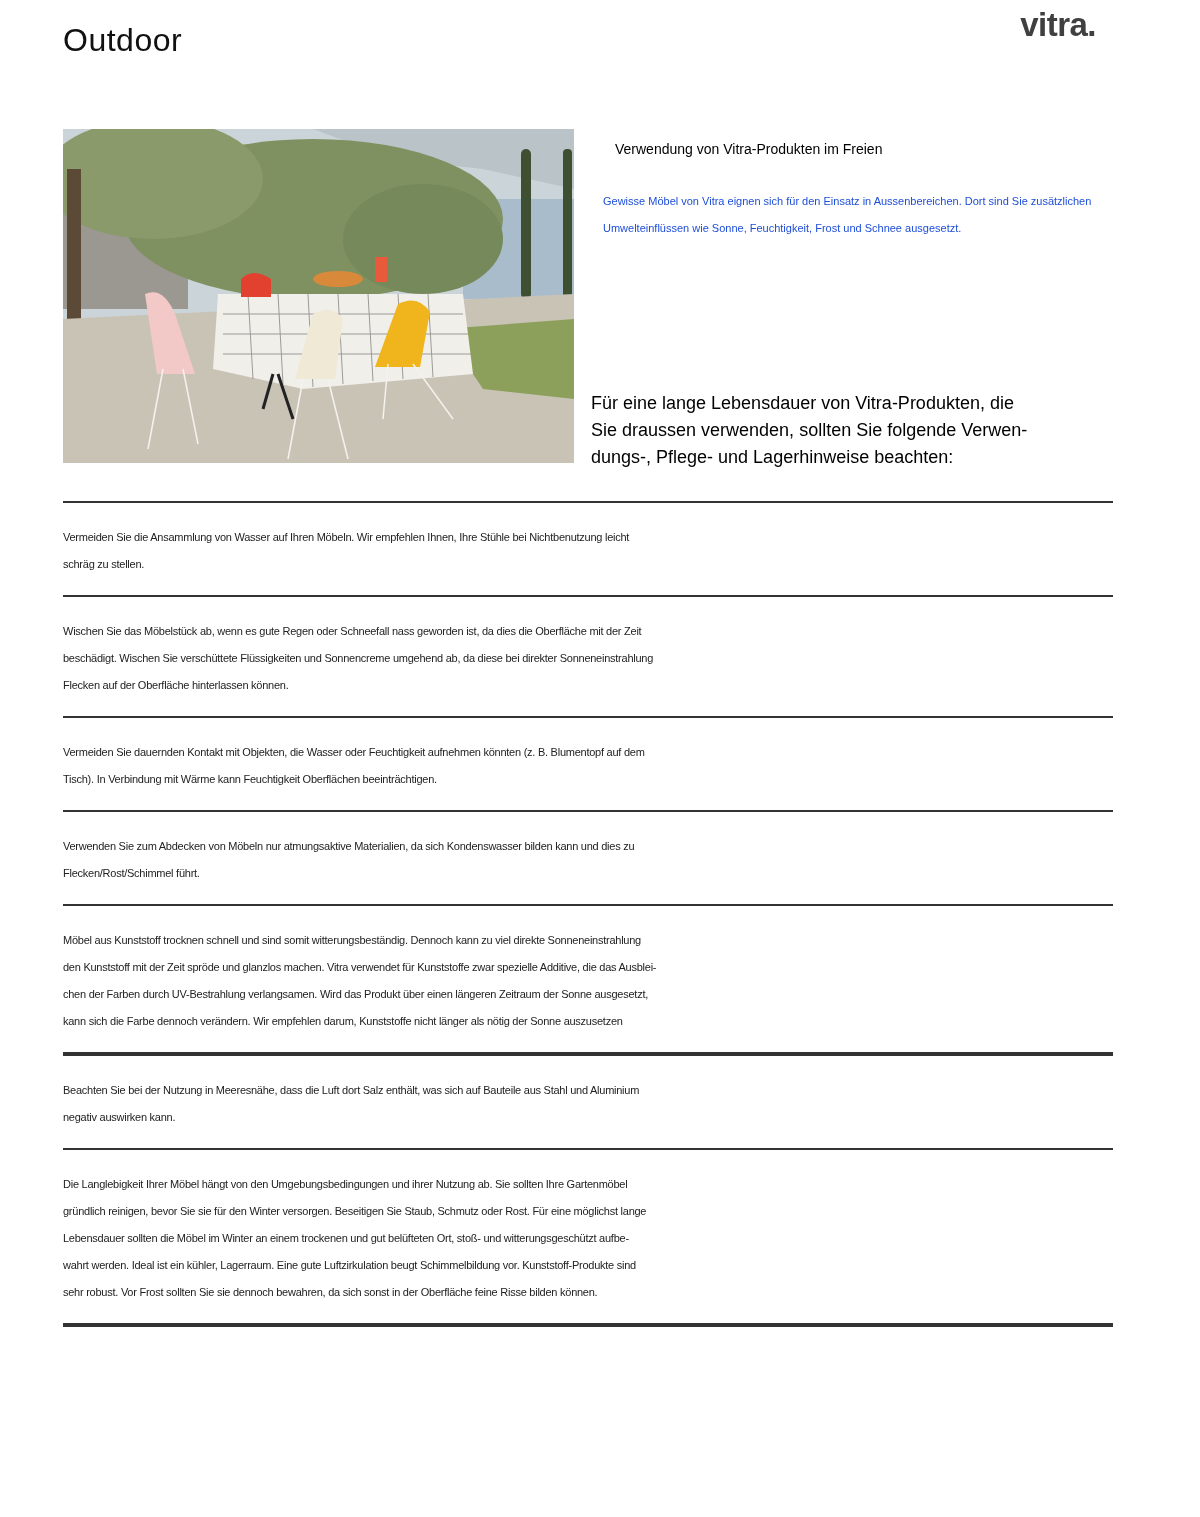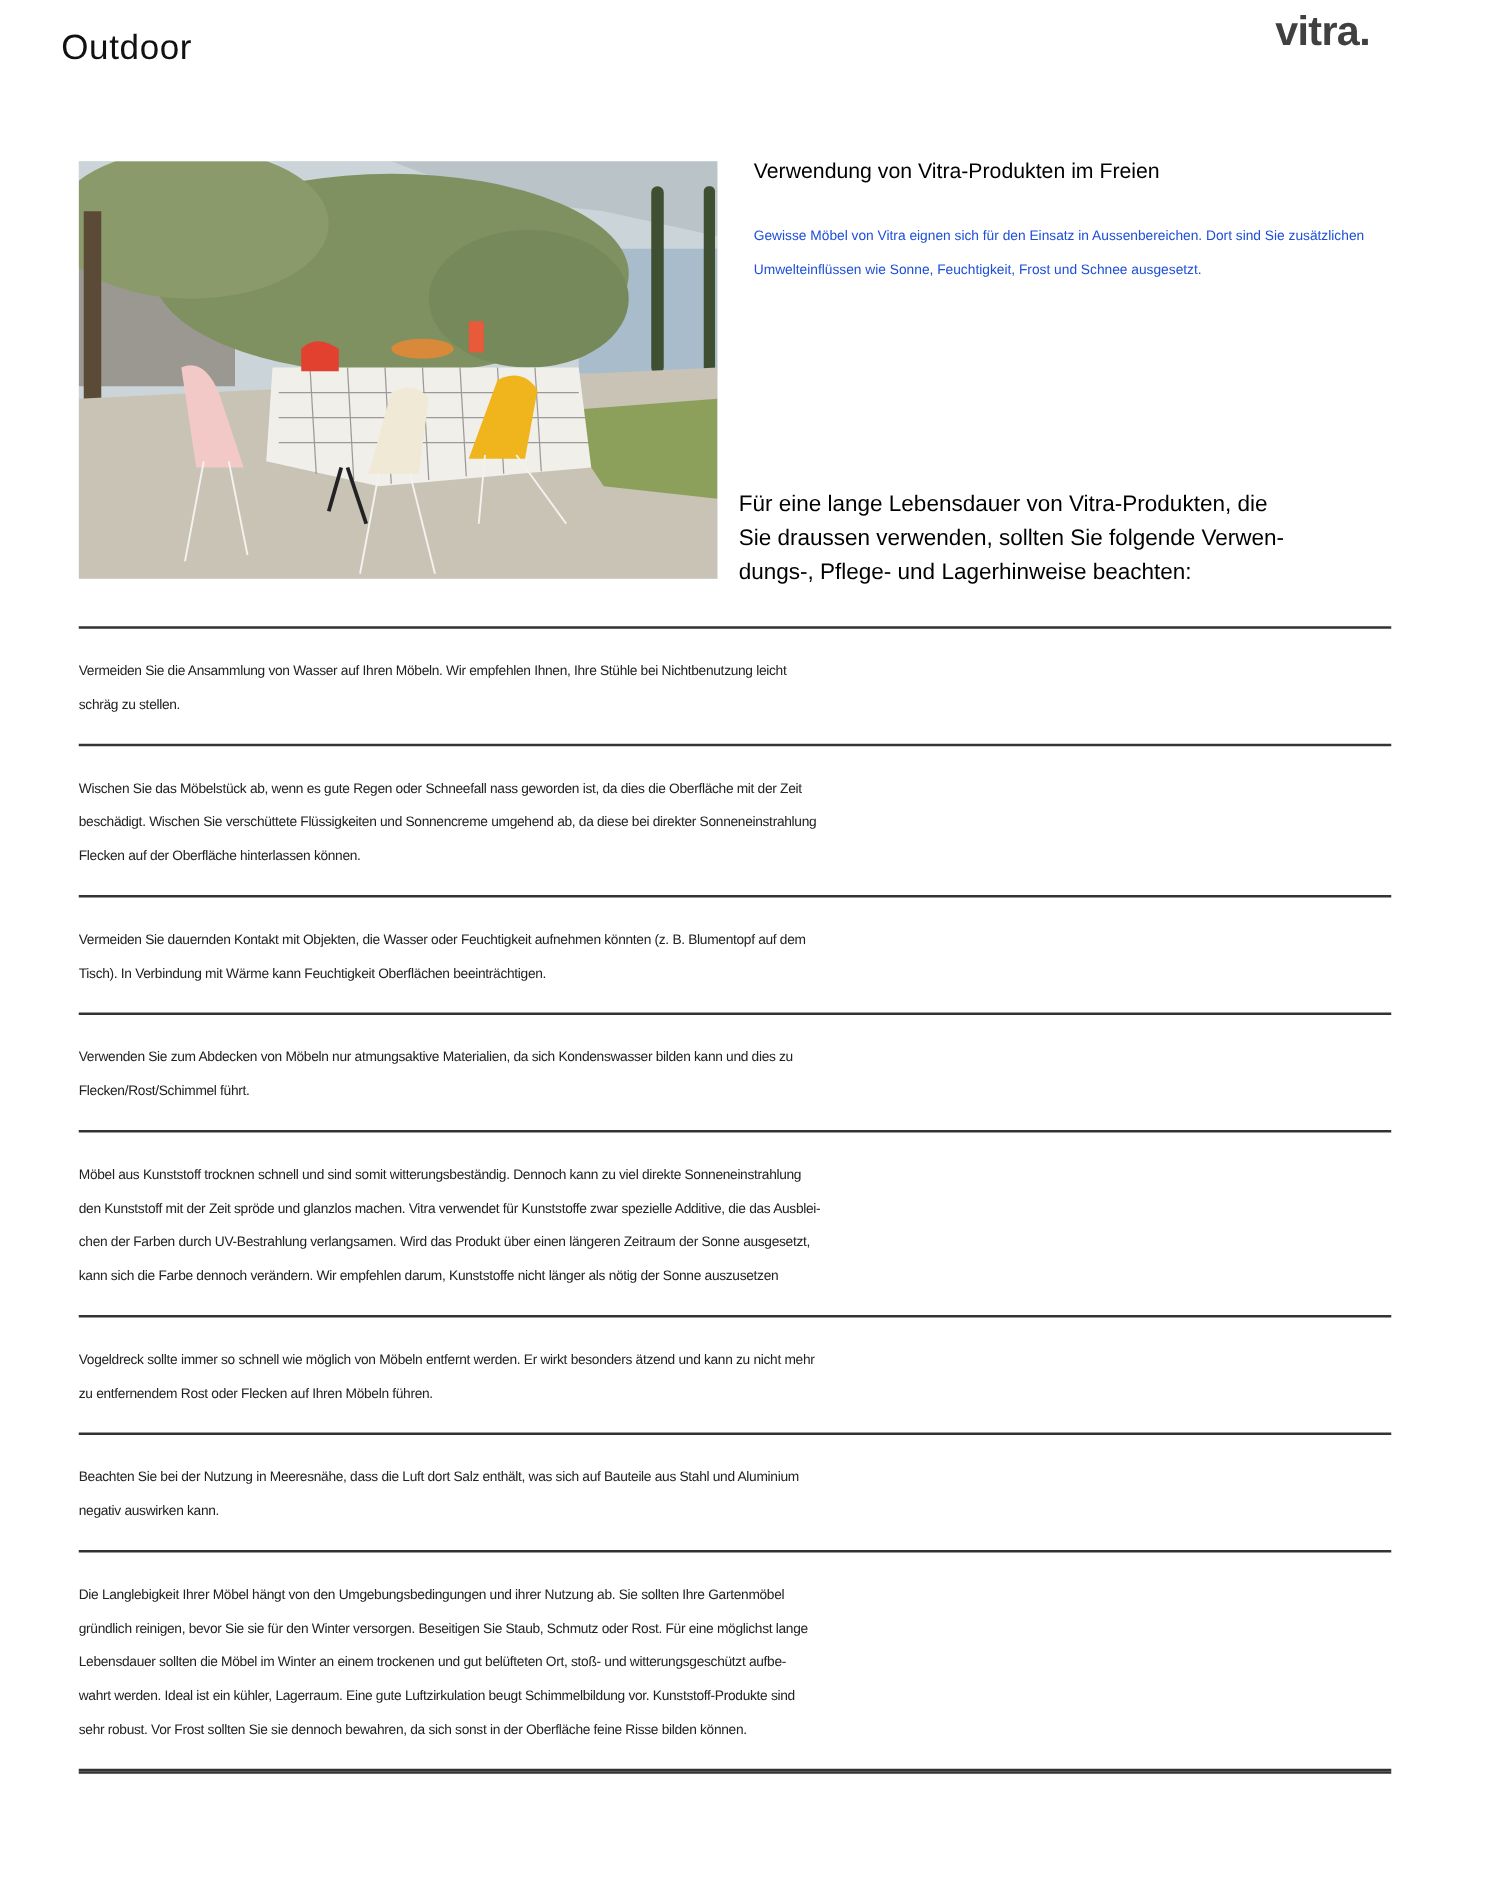--- a/index.html
+++ b/index.html
@@ -2,41 +2,41 @@
 <html><head>
 <meta charset="utf-8">
 <style>
   html, body { margin: 0; padding: 0; background: #ffffff; }
   body {
     width: 1200px; height: 1517px; position: relative; overflow: hidden;
     font-family: "DejaVu Sans", "Liberation Sans", sans-serif;
     color: #1a1a1a;
   }
   .page-title {
-    position: absolute; left: 49px; top: 22px;
+    position: absolute; left: 63px; top: 22px;
     font-family: "Liberation Sans", sans-serif;
-    font-weight: 300; font-size: 28px; letter-spacing: 0.5px;
+    font-weight: 300; font-size: 32px; letter-spacing: 0.5px;
     color: #111;
     -webkit-text-stroke: 0;
     font-stretch: condensed;
   }
   .logo {
     position: absolute; right: 104px; top: 6px;
     font-family: "Liberation Sans", sans-serif;
     font-weight: 700; font-size: 33px; letter-spacing: -0.5px; color: #404040;
   }
   .hero {
     position: absolute; left: 63px; top: 129px; width: 511px; height: 334px;
     overflow: hidden; background: #cfd6d8;
   }
   .intro {
     position: absolute; left: 603px; top: 124px; width: 520px;
   }
   .intro h2 {
-    margin: 0; font-size: 17px; font-weight: 500; line-height: 26px; color: #000;
+    margin: 12px; font-size: 14px; font-weight: 500; line-height: 26px; color: #000;
     font-family: "Liberation Sans", sans-serif;
   }
   .intro p {
     margin: 26px 0 0 0; font-size: 11px; line-height: 27px; font-weight: 300;
     font-family: "Liberation Sans", sans-serif; color: #1d4ed8;
   }
   .intro2 {
     position: absolute; left: 591px; top: 390px; width: 500px;
     font-family: "Liberation Sans", sans-serif;
     font-size: 18px; line-height: 27px; font-weight: 500; color: #000;
@@ -126,22 +126,20 @@
 Tisch). In Verbindung mit Wärme kann Feuchtigkeit Oberflächen beeinträchtigen.</div>
   <div class="rule"></div>
   <div class="tip">Verwenden Sie zum Abdecken von Möbeln nur atmungsaktive Materialien, da sich Kondenswasser bilden kann und dies zu
 Flecken/Rost/Schimmel führt.</div>
   <div class="rule"></div>
   <div class="tip">Möbel aus Kunststoff trocknen schnell und sind somit witterungsbeständig. Dennoch kann zu viel direkte Sonneneinstrahlung
 den Kunststoff mit der Zeit spröde und glanzlos machen. Vitra verwendet für Kunststoffe zwar spezielle Additive, die das Ausblei-
 chen der Farben durch UV-Bestrahlung verlangsamen. Wird das Produkt über einen längeren Zeitraum der Sonne ausgesetzt,
 kann sich die Farbe dennoch verändern. Wir empfehlen darum, Kunststoffe nicht länger als nötig der Sonne auszusetzen</div>
   <div class="rule"></div>
-  <div class="tip">Vogeldreck sollte immer so schnell wie möglich von Möbeln entfernt werden. Er wirkt besonders ätzend und kann zu nicht mehr
-zu entfernendem Rost oder Flecken auf Ihren Möbeln führen.</div>
   <div class="rule"></div>
   <div class="tip">Beachten Sie bei der Nutzung in Meeresnähe, dass die Luft dort Salz enthält, was sich auf Bauteile aus Stahl und Aluminium
 negativ auswirken kann.</div>
   <div class="rule"></div>
   <div class="tip">Die Langlebigkeit Ihrer Möbel hängt von den Umgebungsbedingungen und ihrer Nutzung ab. Sie sollten Ihre Gartenmöbel
 gründlich reinigen, bevor Sie sie für den Winter versorgen. Beseitigen Sie Staub, Schmutz oder Rost. Für eine möglichst lange
 Lebensdauer sollten die Möbel im Winter an einem trockenen und gut belüfteten Ort, stoß- und witterungsgeschützt aufbe-
 wahrt werden. Ideal ist ein kühler, Lagerraum. Eine gute Luftzirkulation beugt Schimmelbildung vor. Kunststoff-Produkte sind
 sehr robust. Vor Frost sollten Sie sie dennoch bewahren, da sich sonst in der Oberfläche feine Risse bilden können.</div>
   <div class="rule"></div>

